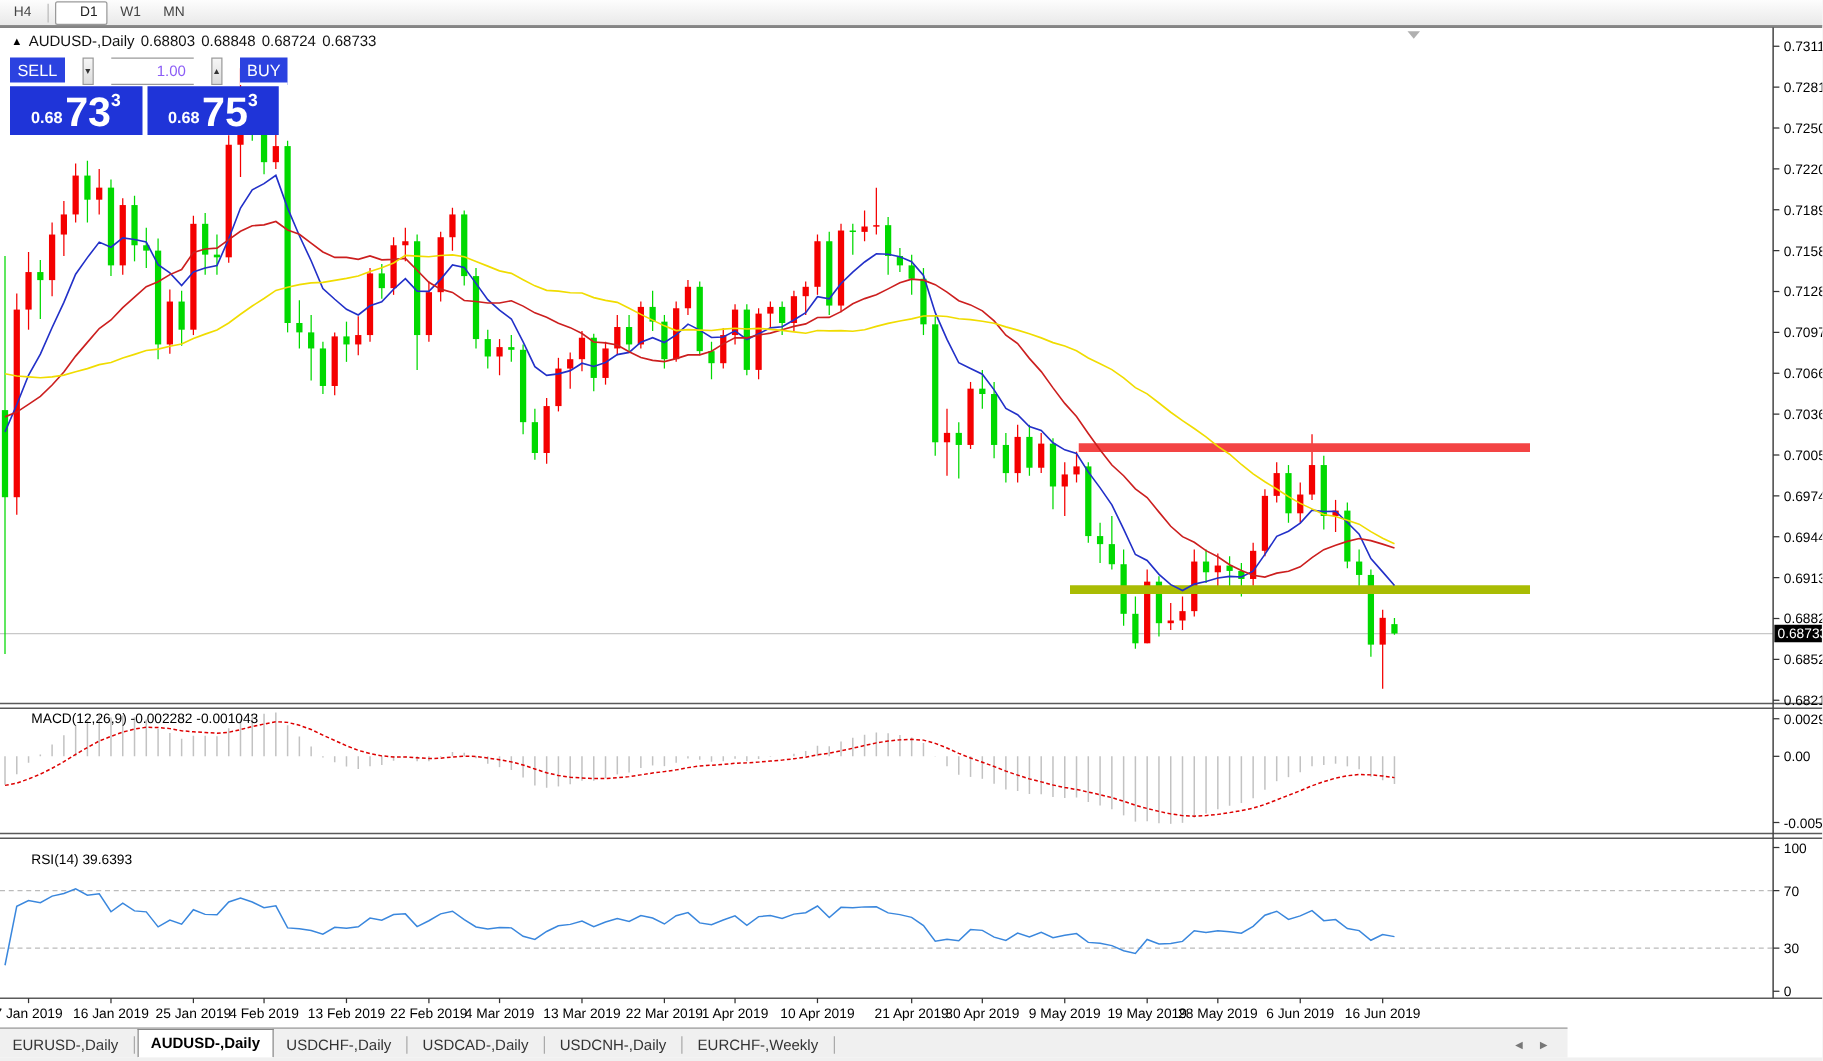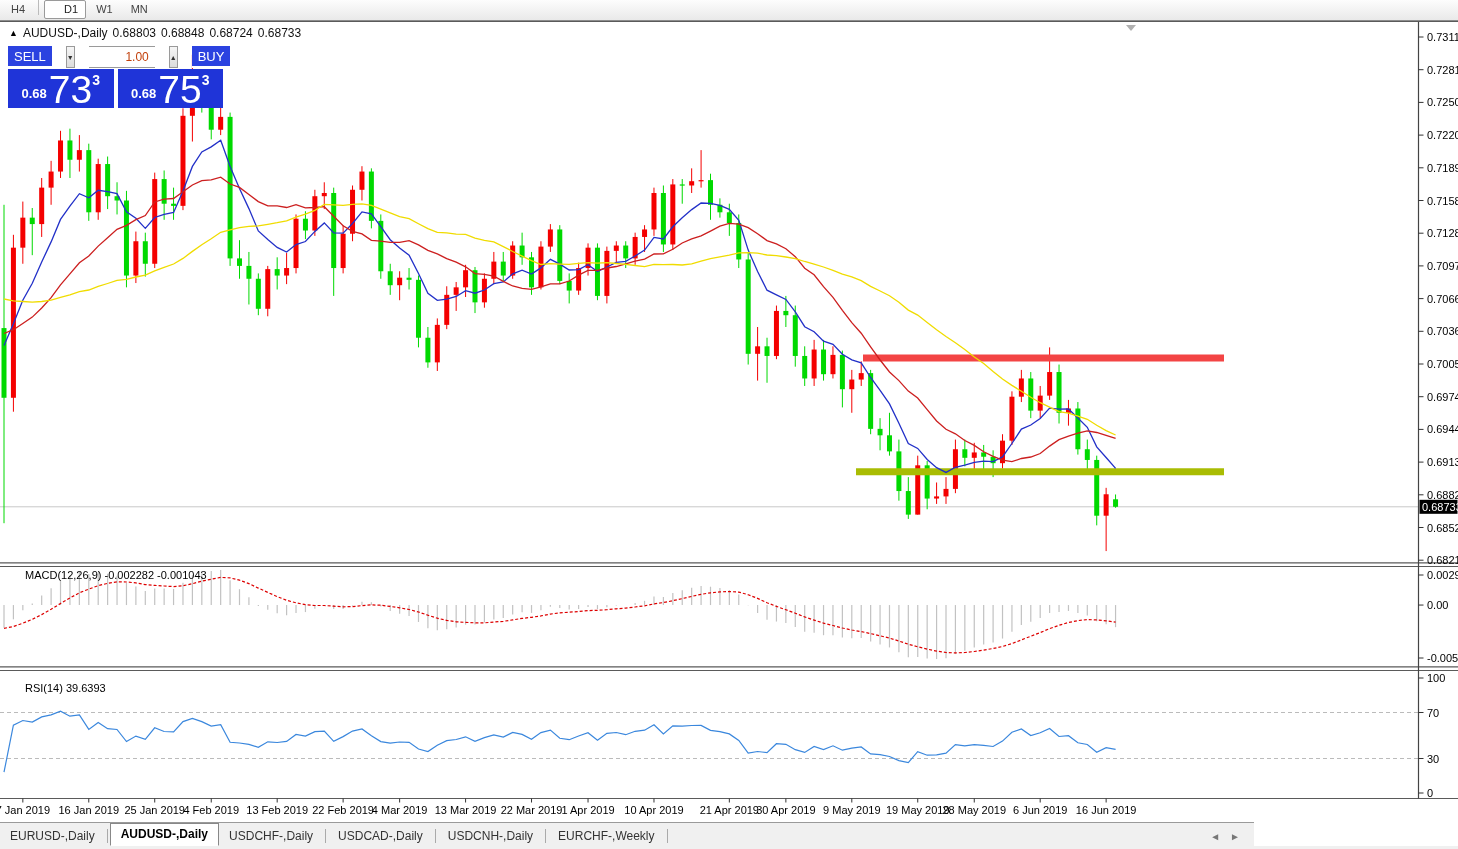--- a/index.html
+++ b/index.html
@@ -1,47 +1,47 @@
 <!DOCTYPE html>
 <html><head>
 <meta charset="utf-8">
 <style>
   html,body{margin:0;padding:0;background:#f0f0f0;width:1458px;height:849px;overflow:hidden;
     font-family:"Liberation Sans",sans-serif;-webkit-font-smoothing:antialiased;}
   #stage{position:relative;width:1458px;height:849px;background:#fff;}
   
   #toolbar{position:absolute;left:0;top:0;width:1458px;height:21px;
     background:linear-gradient(#fdfdfd,#e9e9e9);border-bottom:1px solid #8c8c8c;
-    display:flex;padding-left:2px;box-sizing:border-box;z-index:30;}
+    display:flex;align-items:center;padding-left:2px;box-sizing:border-box;z-index:30;}
   .tfbtn{height:17px;line-height:17px;padding:0 7px;margin:0 1px;font-size:11px;color:#444;
     border:1px solid transparent;border-radius:2px;cursor:default;}
   .tfbtn.active{background:#fff;border:1px solid #9a9a9a;color:#222;padding-left:19px;}
   .tbsep{width:1px;height:15px;background:#bbb;margin:0 4px;}
   
   #chartwrap{position:absolute;left:0;top:0;width:1458px;height:849px;z-index:1;}
   
   #symline{position:absolute;left:9px;top:26px;z-index:20;font-size:12px;color:#111;
     display:flex;align-items:center;gap:5px;}
   #symline .tri{font-size:9px;color:#000;}
   
   #tradepanel{position:absolute;left:8px;top:46px;width:215px;z-index:25;}
   #tp-row1{display:flex;height:22px;gap:14px;}
   .tpbtn{background:#2b42e0;color:#fff;font-size:13px;border:none;border-bottom:2px solid #fff;
     box-sizing:border-box;cursor:pointer;font-family:"Liberation Sans",sans-serif;}
   #sellbtn{width:50px;}
   #buybtn{width:55px;}
   .spin{width:19px;background:linear-gradient(#f6f6f6,#dcdcdc);border:1px solid #9a9a9a;
     box-sizing:border-box;font-size:7px;color:#333;padding:0;cursor:pointer;}
   #volinput{flex:1;width:66px;border:1px solid #9a9a9a;border-left:none;border-right:none;
-    text-align:right;padding-right:6px;font-size:12px;color:#c2410c;box-sizing:border-box;}
+    text-align:right;padding-right:6px;font-size:12px;color:#8b5cf6;box-sizing:border-box;}
   #tp-row2{display:flex;gap:4px;margin-top:1px;height:39px;}
   .tile{background:#1f34d8;color:#fff;flex:1;display:flex;justify-content:center;
     align-items:flex-end;padding-bottom:3px;cursor:pointer;}
   .tile .pp{font-size:13px;font-weight:bold;margin:0 2px 4px 0;}
-  .tile .pb{font-size:39px;font-weight:normal;line-height:30px;margin-top:44px;}
+  .tile .pb{font-size:33px;font-weight:bold;line-height:30px;margin-top:44px;}
   .tile .ps{font-size:14px;font-weight:bold;align-self:flex-start;margin-top:3px;}
   
   .indlabel{position:absolute;left:5px;z-index:20;font-size:11px;color:#000;margin-left:20px;}
   #macdlabel{top:569px;}
   #rsilabel{top:682px;}
   
   #tabbar{position:absolute;left:0;top:822px;width:1254px;height:24px;background:#f0f0f0;
     border-top:1px solid #9a9a9a;display:flex;align-items:flex-end;z-index:30;box-sizing:border-box;}
   .tab{height:20px;line-height:20px;padding:0 10px;font-size:12px;color:#333;white-space:nowrap;cursor:pointer;}
   .tab.active{background:#fff;border:1px solid #888;border-bottom:1px solid #fff;height:21px;

